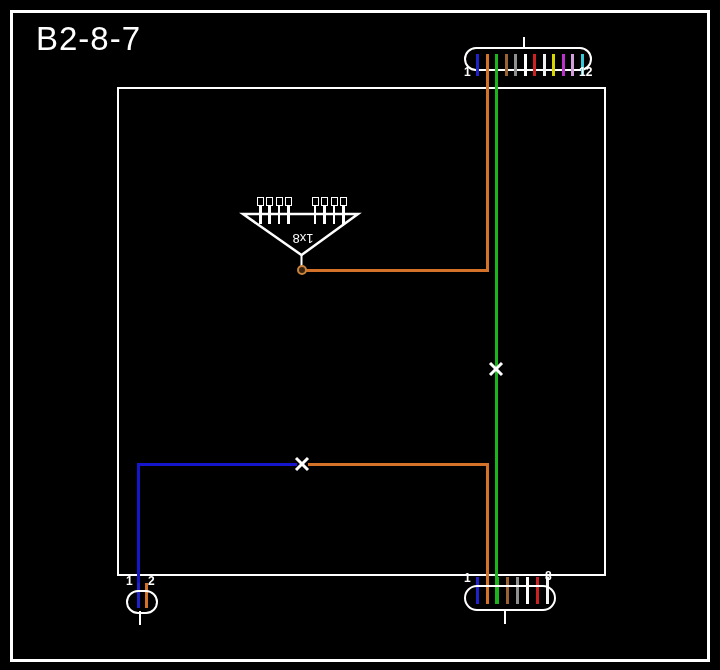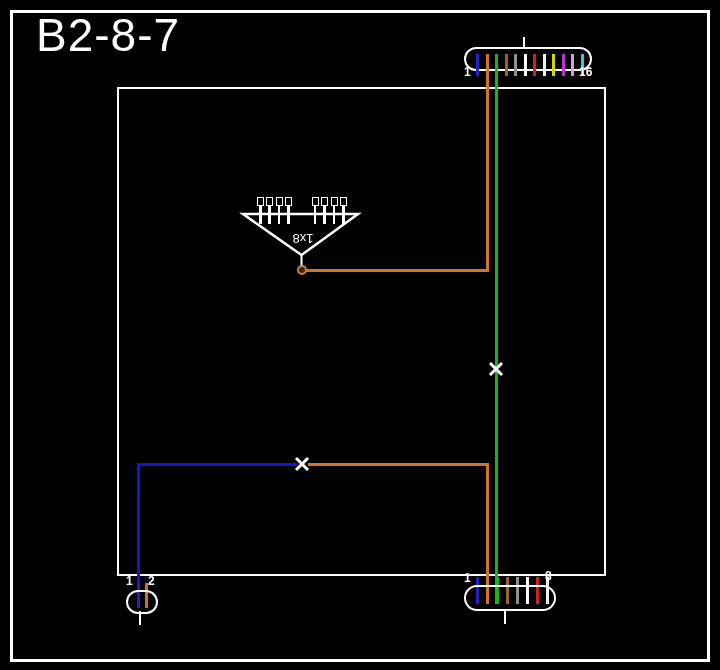--- a/index.html
+++ b/index.html
@@ -1,21 +1,21 @@
 <!DOCTYPE html>
 <html><head>
 <meta charset="utf-8">
 <style>
   html,body{margin:0;padding:0;background:#000;}
   .stage{position:relative;width:720px;height:670px;background:#000;overflow:hidden;
          font-family:"Liberation Sans", sans-serif;color:#fff;}
   .abs{position:absolute;}
   .outer-border{left:10px;top:10px;width:694px;height:646px;border:3px solid #fff;}
   .inner-box{left:117px;top:87px;width:485px;height:485px;border:2px solid #fff;}
-  .title{left:36px;top:8px;font-size:46px;font-weight:400;letter-spacing:1px;}
+  .title{left:36px;top:20px;font-size:33px;font-weight:400;letter-spacing:1px;}
   .olt-label{left:608px;top:42px;font-size:29px;letter-spacing:2px;}
   .stadium{border:2px solid #fff;border-radius:14px;background:transparent;}
   .olt-stadium{left:464px;top:47px;width:124px;height:20px;}
   .rc-stadium{left:464px;top:585px;width:88px;height:22px;}
   .lc-stadium{left:126px;top:590px;width:28px;height:20px;}
   .stem{background:#fff;width:2px;}
   .portnum{font-size:12px;font-weight:bold;line-height:12px;}
   .tick{position:absolute;width:3px;}
   .sq{position:absolute;width:5px;height:7px;border:1.5px solid #fff;background:transparent;}
   .line{position:absolute;}
@@ -45,21 +45,21 @@
       <div class="tick" style="left: 514px; top: 54px; height: 22px; background: rgb(144, 144, 144);"></div>
       <div class="tick" style="left: 523.5px; top: 54px; height: 22px; background: rgb(255, 255, 255);"></div>
       <div class="tick" style="left: 533px; top: 54px; height: 22px; background: rgb(204, 34, 34);"></div>
       <div class="tick" style="left: 542.5px; top: 54px; height: 22px; background: rgb(242, 242, 242);"></div>
       <div class="tick" style="left: 552px; top: 54px; height: 22px; background: rgb(214, 214, 0);"></div>
       <div class="tick" style="left: 561.5px; top: 54px; height: 22px; background: rgb(187, 51, 204);"></div>
       <div class="tick" style="left: 571px; top: 54px; height: 22px; background: rgb(212, 160, 220);"></div>
       <div class="tick" style="left: 580.5px; top: 54px; height: 22px; background: rgb(56, 200, 216);"></div>
     </div>
   <div class="abs portnum" style="left:464px;top:66px;">1</div>
-  <div class="abs portnum" style="left:579px;top:66px;">16</div>
+  <div class="abs portnum" style="left:579px;top:66px;">12</div>
 
   <div class="line" style="left: 486px; top: 54px; width: 3px; height: 218px; background: rgb(212, 114, 42);"></div>
   <div class="line" style="left: 304px; top: 269px; width: 185px; height: 3px; background: rgb(212, 114, 42);"></div>
   <div class="line" style="left: 495px; top: 54px; width: 3px; height: 550px; background: rgb(28, 180, 28);"></div>
   <div class="line" style="left: 486px; top: 463px; width: 3px; height: 141px; background: rgb(212, 114, 42);"></div>
   <div class="line" style="left: 308px; top: 463px; width: 181px; height: 3px; background: rgb(212, 114, 42);"></div>
   <div class="line" style="left: 137px; top: 463px; width: 160px; height: 3px; background: rgb(21, 21, 204);"></div>
   <div class="line" style="left: 137px; top: 463px; width: 3px; height: 140px; background: rgb(21, 21, 204);"></div>
 
   <svg style="left:235px;top:205px;" width="135" height="65" viewBox="0 0 135 65">

